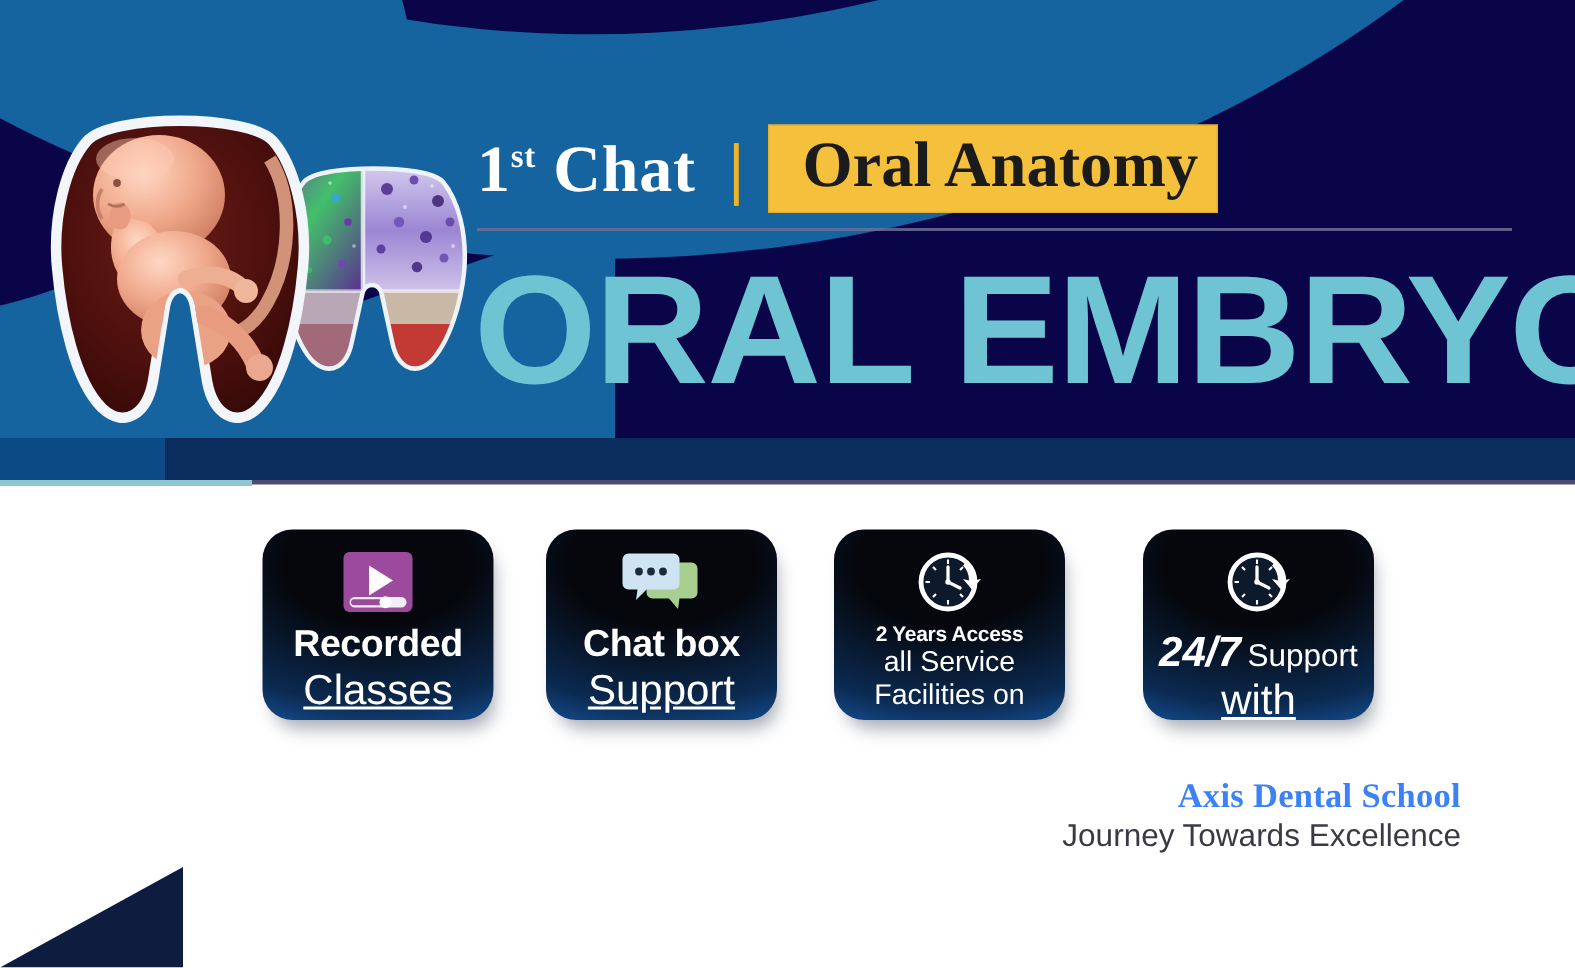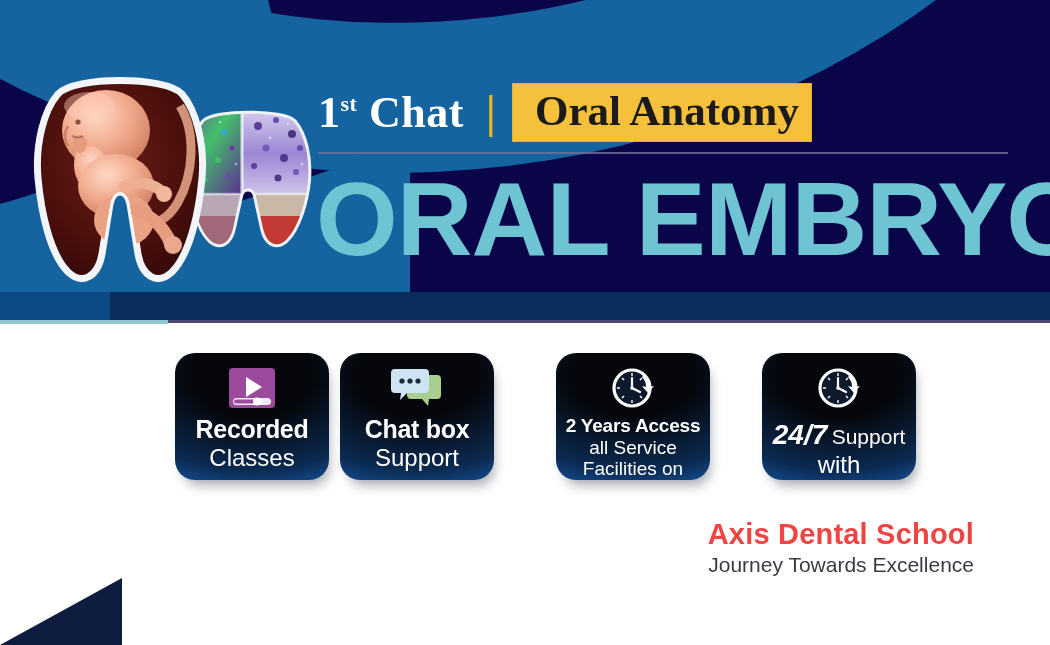--- a/index.html
+++ b/index.html
@@ -103,36 +103,36 @@
   .card{
     position:absolute; top:0; width:154px; height:127px;
     border-radius:20px;
     background:radial-gradient(ellipse 120% 95% at 50% 18%, #05070c 0%, #05070c 34%, #0b2a51 78%, #16539b 100%);
     box-shadow:4px 9px 12px -4px rgba(30,40,60,.40);
     color:#ffffff; text-align:center; overflow:hidden;
   }
   .card-icon{ height:50px; display:flex; align-items:center; justify-content:center; margin-top:10px; }
   .card-text{ margin-top:2px; line-height:1.14; padding:0 6px; }
   .t-bold{ font-weight:bold; font-size:25px; letter-spacing:-.3px; }
-  .t-reg{ font-weight:normal; font-size:24px; }
-  .t-bold-sm{ font-weight:bold; font-size:19px; letter-spacing:-.2px; }
+  .t-reg{ font-weight:normal; font-size:28px;text-decoration:underline; }
+  .t-bold-sm{ font-weight:bold; font-size:14px; letter-spacing:-.2px; }
   .t-reg-sm{ font-weight:normal; font-size:19px; }
   .t-inline-b{ font-weight:bold; font-size:28px;font-style:italic; }
   .t-inline-r{ font-weight:normal; font-size:21px; }
 
   #card-recorded{ left:135px;margin-left:40px; }
-  #card-chat{ left:340px; }
+  #card-chat{ left:364px; }
   #card-access{ left:556px; }
   #card-support{ left:762px; }
 
   
   #brand{ position:absolute; right:76px; top:518px; text-align:right; }
   #brand-name{
-    font-family:Liberation Sans, sans-serif;
-    font-weight:bold; font-size:29px; color:#ef4444; letter-spacing:.2px;
+    font-family:Liberation Serif, serif;
+    font-weight:bold; font-size:23px; color:#3b82f6; letter-spacing:.2px;
   }
   #brand-tagline{
     font-family:"Liberation Sans", sans-serif;
     font-weight:normal; font-size:21px; color:#3a3a46; margin-top:2px;text-align:right;
   }
 
   
   #footer-corner{
     position:absolute; left:0; bottom:0;
     width:0;height:0;border-style:solid;

